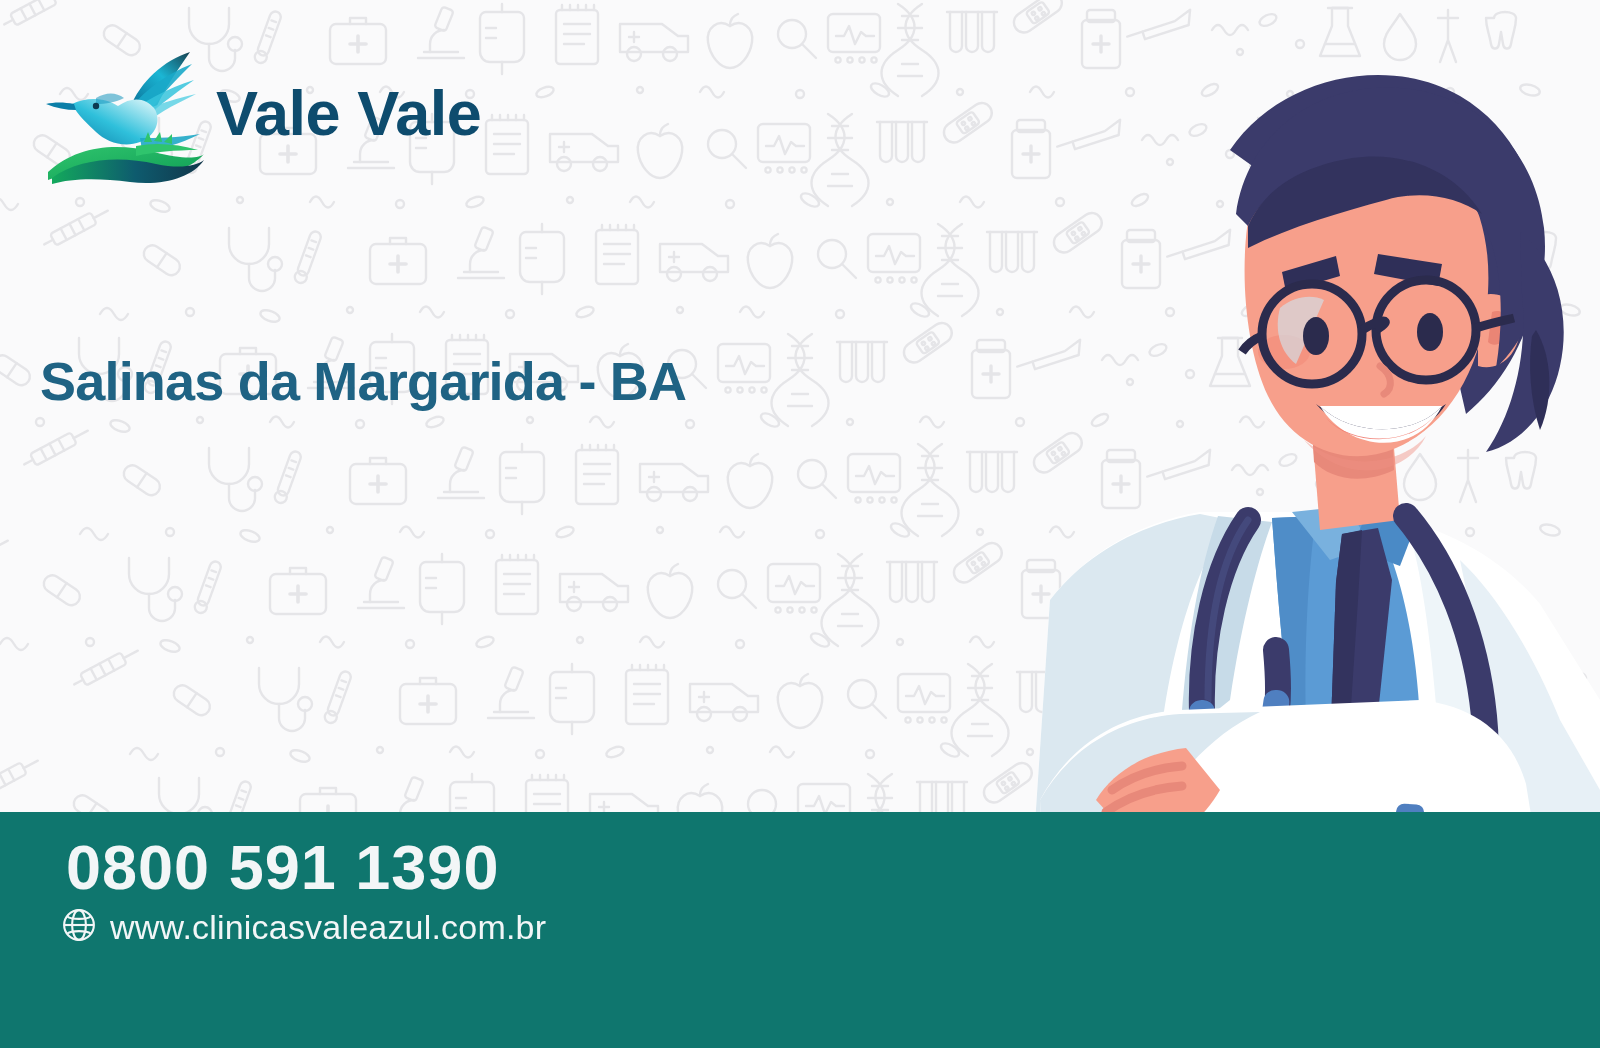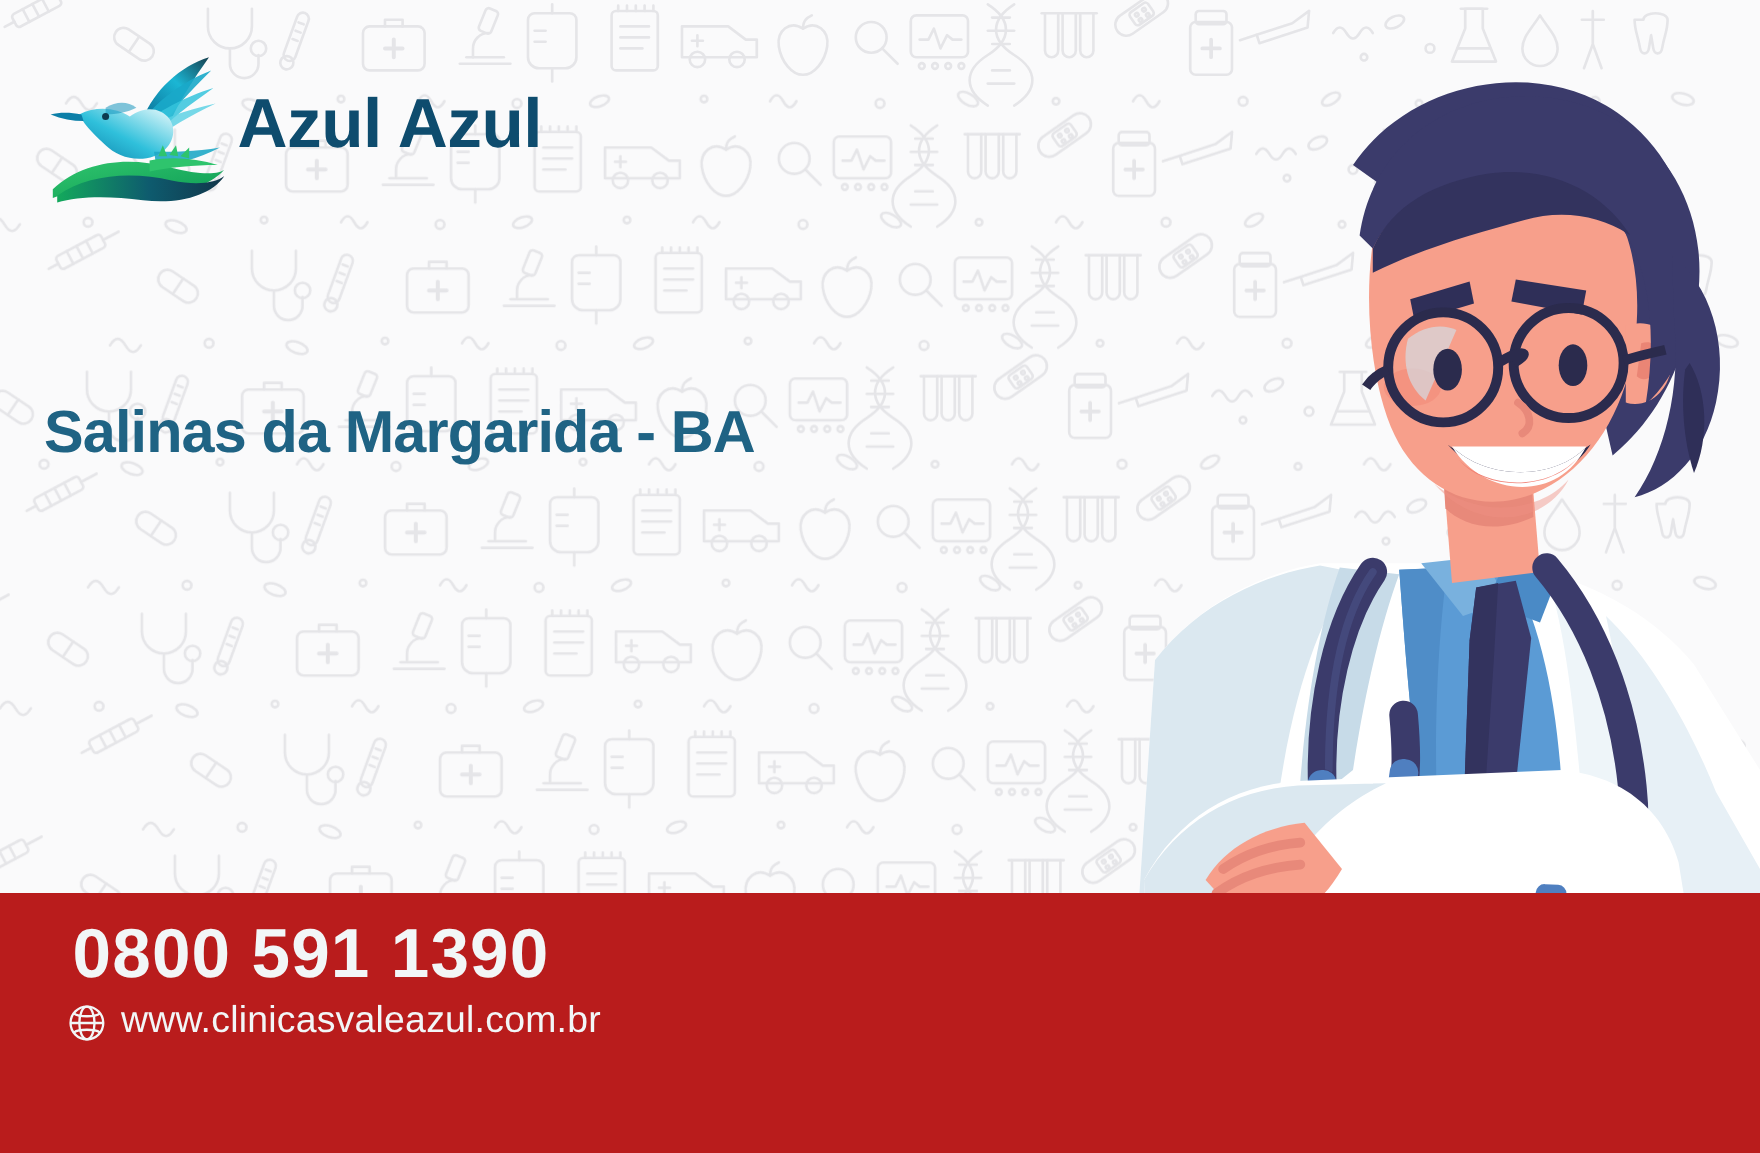--- a/index.html
+++ b/index.html
@@ -36,36 +36,36 @@
   
   #headline{
     position:absolute;left:40px;top:330px;width:860px;
   }
   .h-line{
     font-size:92px;font-weight:800;color:#1f6384;
     line-height:0.98;letter-spacing:-1.5px;white-space:nowrap;
   }
   #sub-line{
     font-size:54px;font-weight:800;color:#1f6384;
-    letter-spacing:-0.8px;margin-top:32px;white-space:nowrap;
+    letter-spacing:-0.8px;margin-top:20px;white-space:nowrap;
   }
 
   
   #footer{
     position:absolute;left:0;bottom:0;width:1600px;height:236px;
-    background:#b91c1c;
+    background:#0f766e;
   }
   #phone{
     position:absolute;left:66px;top:24px;
     font-size:63px;font-weight:700;color:#f2f6f7;
     letter-spacing:1px;line-height:1;white-space:nowrap;
   }
   #site-row{
     position:absolute;left:62px;top:96px;
-    display:flex;align-items:flex-end;gap:14px;
+    display:flex;align-items:flex-start;gap:14px;
   }
   #globe-icon{width:34px;height:34px;flex:0 0 34px;display:block;}
   #site-url{
     font-size:34px;font-weight:500;color:#f2f6f7;
     letter-spacing:0.2px;white-space:nowrap;
   }
 
   
   #doctor{
     position:absolute;right:0;top:0;width:700px;height:1048px;
@@ -321,21 +321,21 @@
       <path d="M4 126 C32 100 72 96 110 106 C140 114 156 112 160 108
                C146 124 118 132 88 128 C58 124 28 124 4 134 Z" fill="url(#gLeafA)"></path>
       <path d="M8 132 C36 112 76 110 112 118 C136 123 152 120 160 114
                C148 132 118 140 86 136 C56 132 28 132 8 138 Z" fill="url(#gLeafB)"></path>
       <path d="M92 100 C112 96 134 98 154 104 C132 104 110 106 92 110 Z" fill="#2fc46d"></path>
 
       <path d="M100 96 L104 86 L108 96 Z" fill="#2fc46d"></path>
       <path d="M110 95 L116 86 L118 96 Z" fill="#2fc46d"></path>
       <path d="M120 96 L128 88 L128 98 Z" fill="#2fc46d"></path>
     </svg>
-    <div id="logo-word">Azul Azul</div>
+    <div id="logo-word">Vale Vale</div>
   </div>
 
   <div id="headline">
     <div id="sub-line">Salinas da Margarida - BA</div>
   </div>
 
   <div id="doctor">
     <svg viewBox="0 0 700 1048" xmlns="http://www.w3.org/2000/svg" aria-hidden="true">
       <defs>
         <clipPath id="clipAll">

